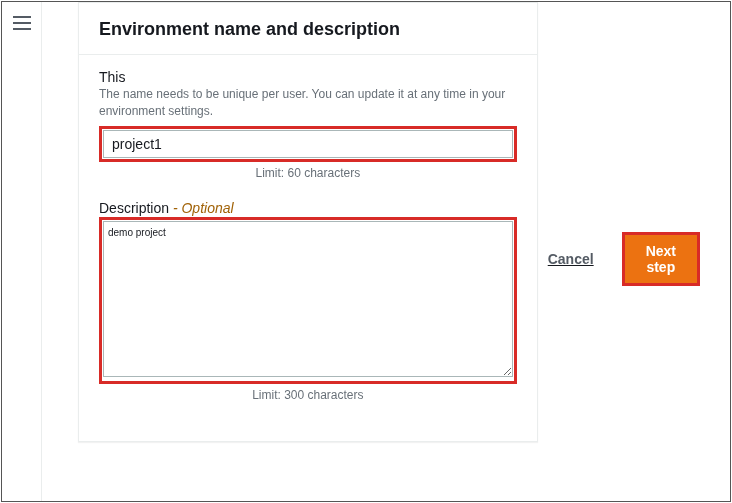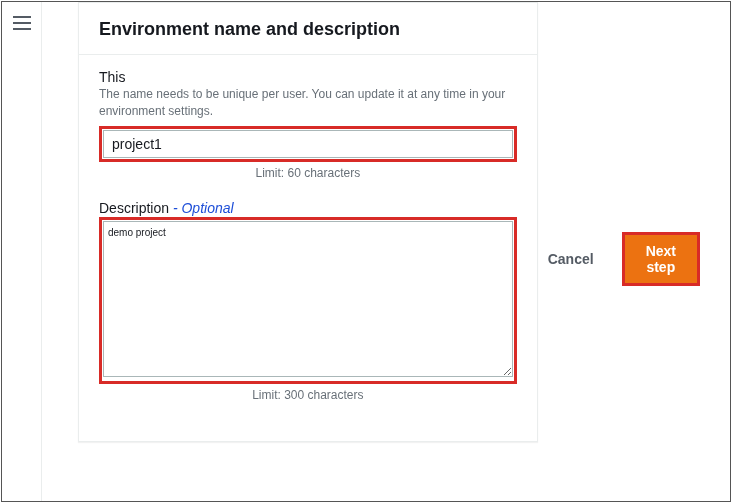--- a/index.html
+++ b/index.html
@@ -74,21 +74,21 @@
     .field {
       margin-bottom: 20px;
     }
     .field-label {
       font-size: 14px;
       font-weight: 400;
       color: #16191f;
       margin-bottom: 1px;
     }
     .optional {
-      color: #1d4ed8;
+      color: #a16207;
       font-style: italic;
       font-weight: 400;
     }
     .field-helper {
       font-size: 12px;
       color: #687078;
       margin-bottom: 6px;
       line-height: 1.4;
     }
     .field-limit {
@@ -121,20 +121,21 @@
       outline: none;
       height: 156px;
     }
     .footer {
       display: flex;
       justify-content: flex-end;
       align-items: center;
       margin-top: 14px;
       gap: 18px;
       padding-right: 2px;
+      text-decoration: underline;
     }
     .cancel-btn {
       background: transparent;
       border: none;
       color: #545b64;
       font-size: 14px;
       font-weight: 700;
       cursor: pointer;
       padding: 8px 10px;
     }

